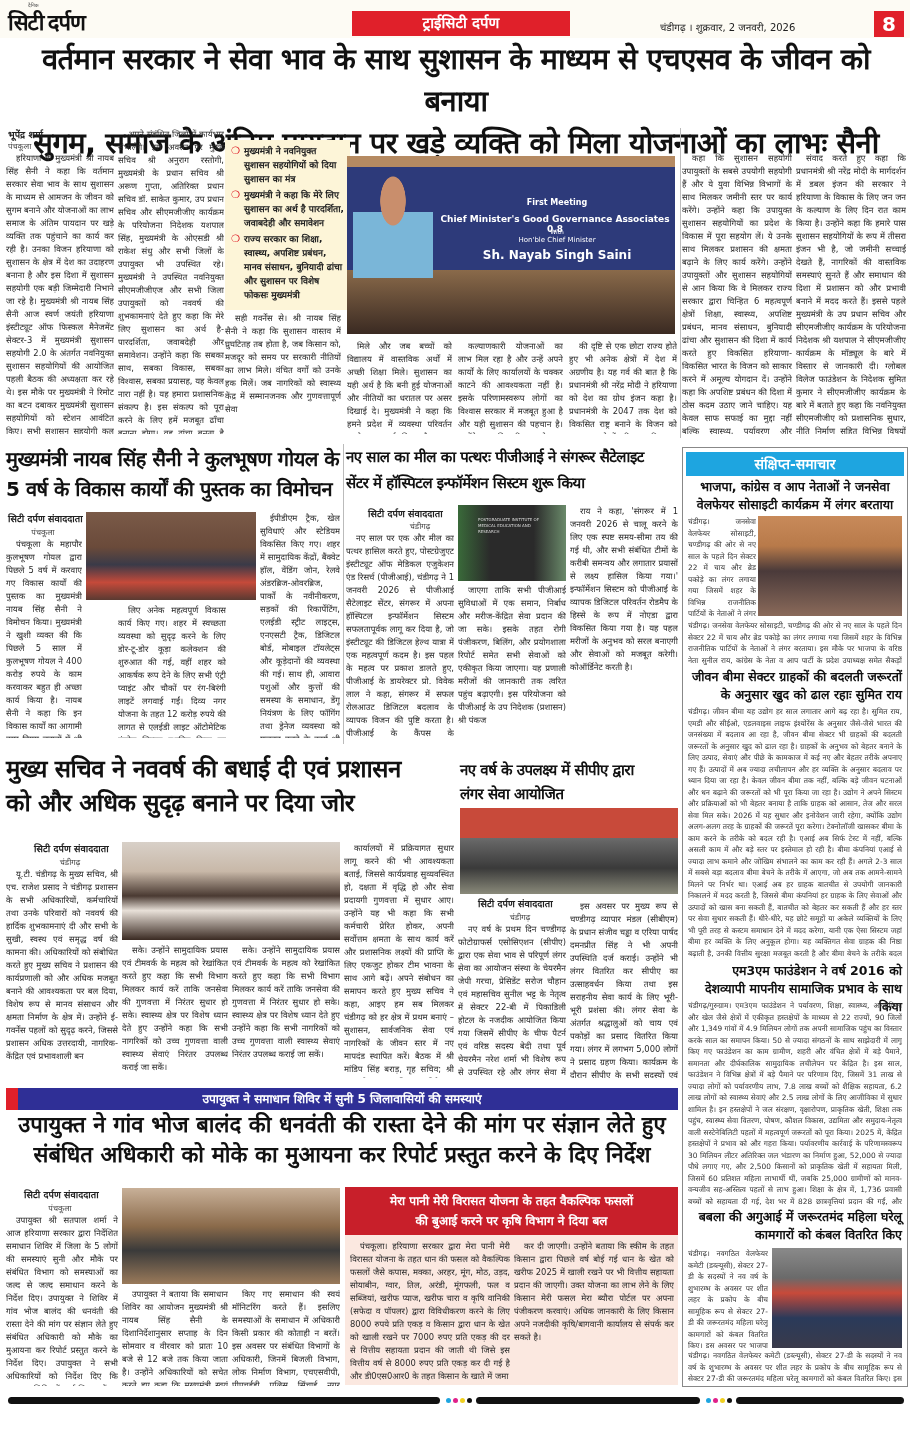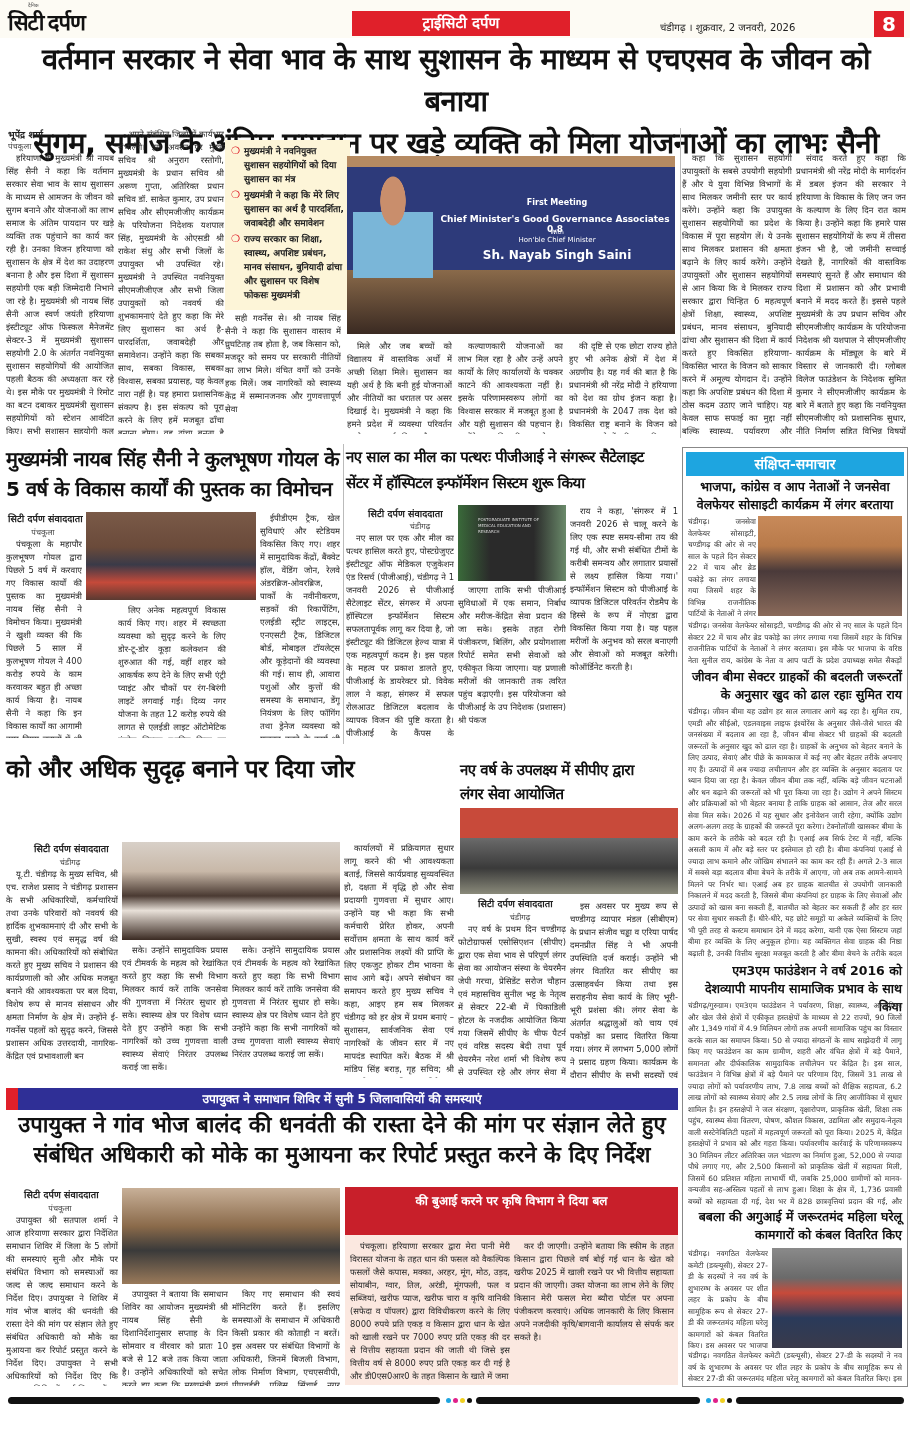--- a/index.html
+++ b/index.html
@@ -133,20 +133,21 @@
   <div class="abs" style="left:20px;top:12px;width:62px;font-size:4px;color:#ddd;line-height:6px;">POSTGRADUATE INSTITUTE OF MEDICAL EDUCATION AND RESEARCH</div>
 </div>
 <div class="abs col-text" style="left:458px;top:584px;width:108px;height:154px;">
     <p>जाएगा ताकि सभी पीजीआई सुविधाओं में एक समान, निर्बाध और मरीज-केंद्रित सेवा प्रदान की जा सके। इसके तहत रोगी पंजीकरण, बिलिंग, और प्रयोगशाला रिपोर्ट समेत सभी सेवाओं को एकीकृत किया जाएगा। यह प्रणाली मरीजों की जानकारी तक त्वरित पहुंच बढ़ाएगी। इस परियोजना को पीजीआई के उप निदेशक (प्रशासन) श्री पंकज</p>
   </div>
 <div class="abs col-text" style="left:570px;top:505px;width:108px;height:233px;">
     <p>राय ने कहा, 'संगरूर में 1 जनवरी 2026 से चालू करने के लिए एक स्पष्ट समय-सीमा तय की गई थी, और सभी संबंधित टीमों के करीबी समन्वय और लगातार प्रयासों से लक्ष्य हासिल किया गया।' इन्फॉर्मेशन सिस्टम को पीजीआई के व्यापक डिजिटल परिवर्तन रोडमैप के हिस्से के रूप में नोएडा द्वारा विकसित किया गया है। यह पहल मरीजों के अनुभव को सरल बनाएगी और सेवाओं को मजबूत करेगी। कोऑर्डिनेट करती है।</p>
   </div>
 
 <div class="abs hl2" style="left:6px;top:752px;width:450px;font-size:24px;line-height:34px;">
+  <div>मुख्य सचिव ने नववर्ष की बधाई दी एवं प्रशासन</div>
   <div>को और अधिक सुदृढ़ बनाने पर दिया जोर</div>
 </div>
 <div class="abs byline" style="left:34px;top:842px;">सिटी दर्पण संवाददाता</div>
 <div class="abs placeline" style="left:40px;top:856px;width:60px;">चंडीगढ़</div>
 <div class="abs col-text" style="left:6px;top:868px;width:112px;height:210px;">
     <p>यू.टी. चंडीगढ़ के मुख्य सचिव, श्री एच. राजेश प्रसाद ने चंडीगढ़ प्रशासन के सभी अधिकारियों, कर्मचारियों तथा उनके परिवारों को नववर्ष की हार्दिक शुभकामनाएं दी और सभी के सुखी, स्वस्थ एवं समृद्ध वर्ष की कामना की। अधिकारियों को संबोधित करते हुए मुख्य सचिव ने प्रशासन की कार्यप्रणाली को और अधिक मजबूत बनाने की आवश्यकता पर बल दिया, विशेष रूप से मानव संसाधन और क्षमता निर्माण के क्षेत्र में। उन्होंने ई-गवर्नेंस पहलों को सुदृढ़ करने, जिससे प्रशासन अधिक उत्तरदायी, नागरिक-केंद्रित एवं प्रभावशाली बन</p>
   </div>
 <div class="abs photo" style="left:122px;top:842px;width:218px;height:98px;background:linear-gradient(180deg,#d8d0c8 0%,#c8b8a8 30%,#4a3a32 55%,#e8e0d8 70%,#3a2a22 100%);"></div>
 <div class="abs col-text" style="left:122px;top:944px;width:106px;height:134px;">
     <p>सके। उन्होंने सामुदायिक प्रयास एवं टीमवर्क के महत्व को रेखांकित करते हुए कहा कि सभी विभाग मिलकर कार्य करें ताकि जनसेवा की गुणवत्ता में निरंतर सुधार हो सके। स्वास्थ्य क्षेत्र पर विशेष ध्यान देते हुए उन्होंने कहा कि सभी नागरिकों को उच्च गुणवत्ता वाली स्वास्थ्य सेवाएं निरंतर उपलब्ध कराई जा सकें।</p>
@@ -185,20 +186,21 @@
   </div>
 <div class="abs photo" style="left:122px;top:1188px;width:218px;height:96px;background:linear-gradient(180deg,#c8b098 0%,#8a6a4a 40%,#3a3a3a 65%,#9a7a5a 100%);"></div>
 <div class="abs col-text" style="left:122px;top:1288px;width:106px;height:98px;">
     <p>उपायुक्त ने बताया कि समाधान शिविर का आयोजन मुख्यमंत्री श्री नायब सिंह सैनी के दिशानिर्देशानुसार सप्ताह के दिन सोमवार व वीरवार को प्रातः 10 बजे से 12 बजे तक किया जाता है। उन्होंने अधिकारियों को सचेत करते हुए कहा कि मुख्यमंत्री स्वयं समाधान शिविर से जुड़ते हैं व लोगों की समस्याओं पर</p>
   </div>
 <div class="abs col-text" style="left:232px;top:1288px;width:108px;height:98px;">
     <p>किए गए समाधान की स्वयं मॉनिटरिंग करते हैं। इसलिए समस्याओं के समाधान में अधिकारी किसी प्रकार की कोताही न बरतें। इस अवसर पर संबंधित विभागों के अधिकारी, जिनमें बिजली विभाग, लोक निर्माण विभाग, एचएसवीपी, पीएचईडी, पुलिस, सिंचाई, नगर निगम और अन्य विभागों के संबंधित अधिकारी मौजूद थे।</p>
   </div>
 
 <div class="abs red-hl-box">
+  <div>मेरा पानी मेरी विरासत योजना के तहत वैकल्पिक फसलों</div>
   <div>की बुआई करने पर कृषि विभाग ने दिया बल</div>
 </div>
 <div class="abs pink-box"></div>
 <div class="abs col-text" style="left:350px;top:1240px;width:160px;height:142px;">
     <p>पंचकूला। हरियाणा सरकार द्वारा मेरा पानी मेरी विरासत योजना के तहत धान की फसल को वैकल्पिक फसलों जैसे कपास, मक्का, अरहर, मूंग, मोठ, उड़द, सोयाबीन, ग्वार, तिल, अरंडी, मूंगफली, फल व सब्जियां, खरीफ प्याज, खरीफ चारा व कृषि वानिकी (सफेदा व पॉपलर) द्वारा विविधीकरण करने के लिए 8000 रुपये प्रति एकड़ व किसान द्वारा धान के खेत को खाली रखने पर 7000 रुपए प्रति एकड़ की दर से वित्तीय सहायता प्रदान की जाती थी जिसे इस वित्तीय वर्ष से 8000 रुपए प्रति एकड़ कर दी गई है और डी0एस0आर0 के तहत किसान के खाते में जमा</p>
   </div>
 <div class="abs col-text" style="left:514px;top:1240px;width:160px;height:142px;">
     <p>कर दी जाएगी। उन्होंने बताया कि स्कीम के तहत किसान द्वारा पिछले वर्ष बोई गई धान के खेत को खरीफ 2025 में खाली रखने पर भी वित्तीय सहायता प्रदान की जाएगी। उक्त योजना का लाभ लेने के लिए किसान मेरी फसल मेरा ब्यौरा पोर्टल पर अपना पंजीकरण करवाएं। अधिक जानकारी के लिए किसान अपने नजदीकी कृषि/बागवानी कार्यालय से संपर्क कर सकते है।</p>
   </div>
 

